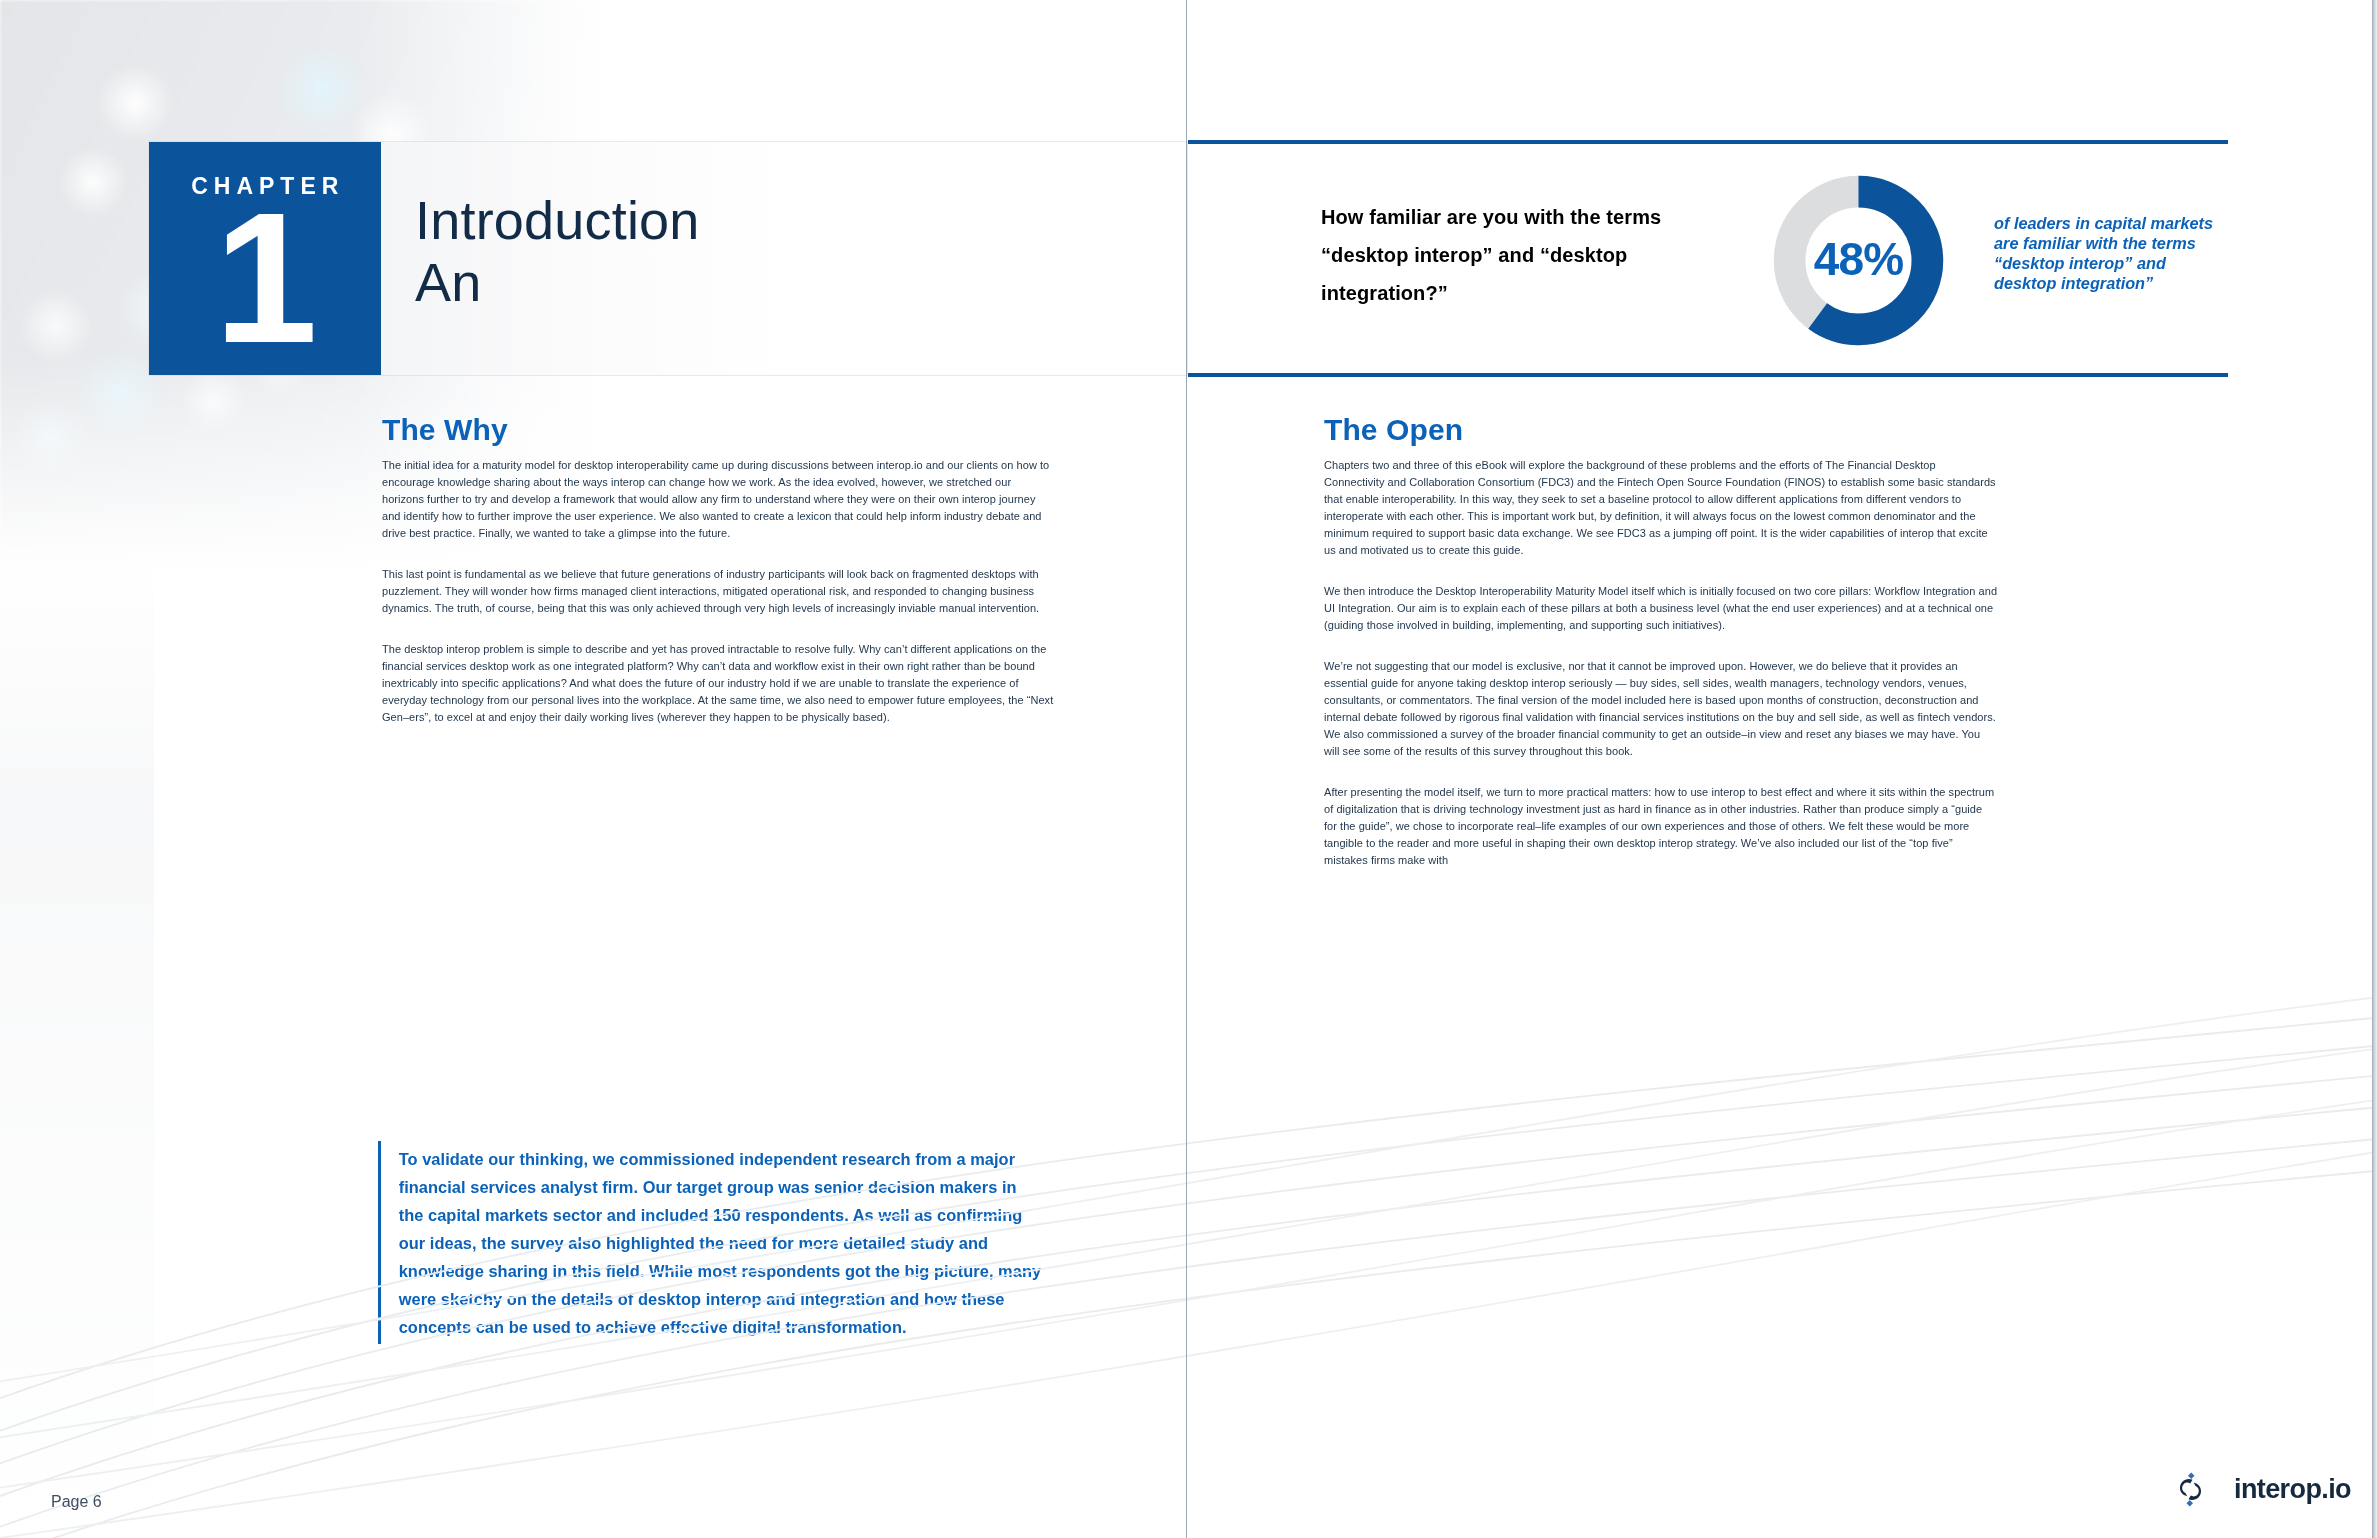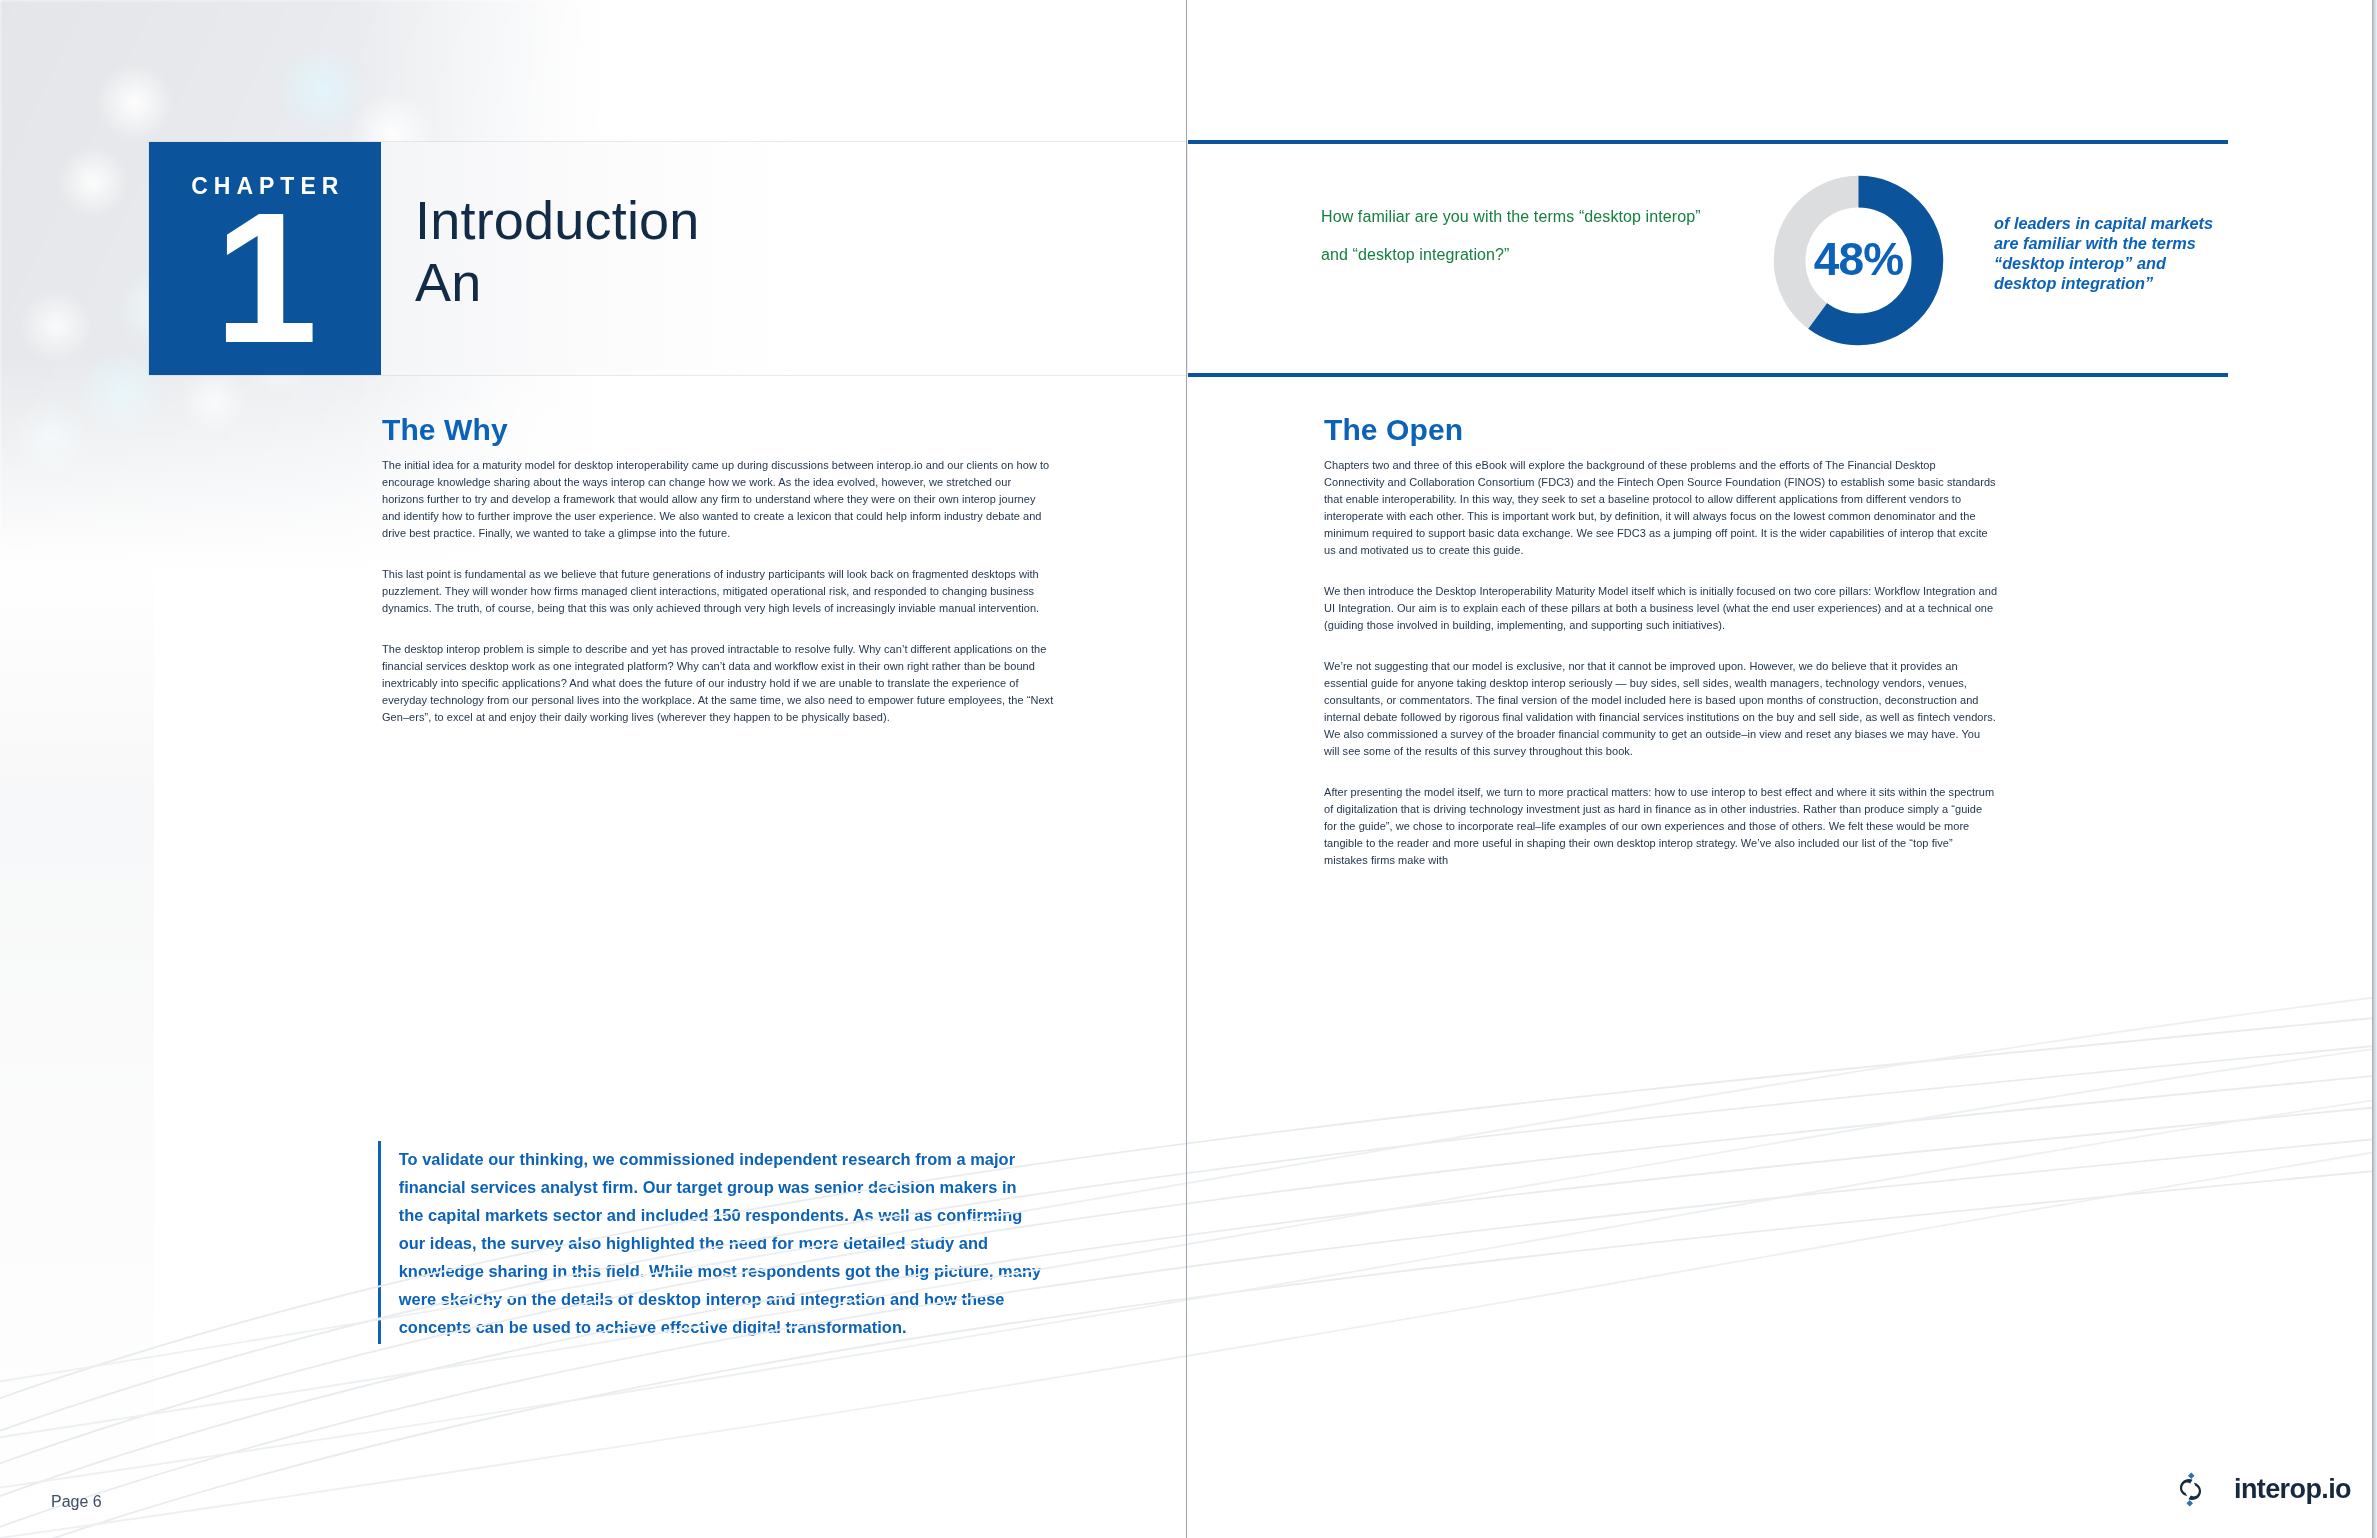--- a/index.html
+++ b/index.html
@@ -164,24 +164,24 @@
   }
   #rule-top    { top: 140px; }
   #rule-bottom { top: 373px; }
 
   
   #stat-question {
     position: absolute;
     left: 1321px;
     top: 198px;
     width: 401px;
-    font-size: 16px;
+    font-size: 20px;
     line-height: 38px;
-    font-weight: 400;
-    color: #15803d;
+    font-weight: 700;
+    color: #000000;
     letter-spacing: 0.1px;
   }
   #donut-wrap {
     position: absolute;
     left: 1771px;
     top: 173px;
     width: 175px;
     height: 175px;
   }
   #donut-pct {

